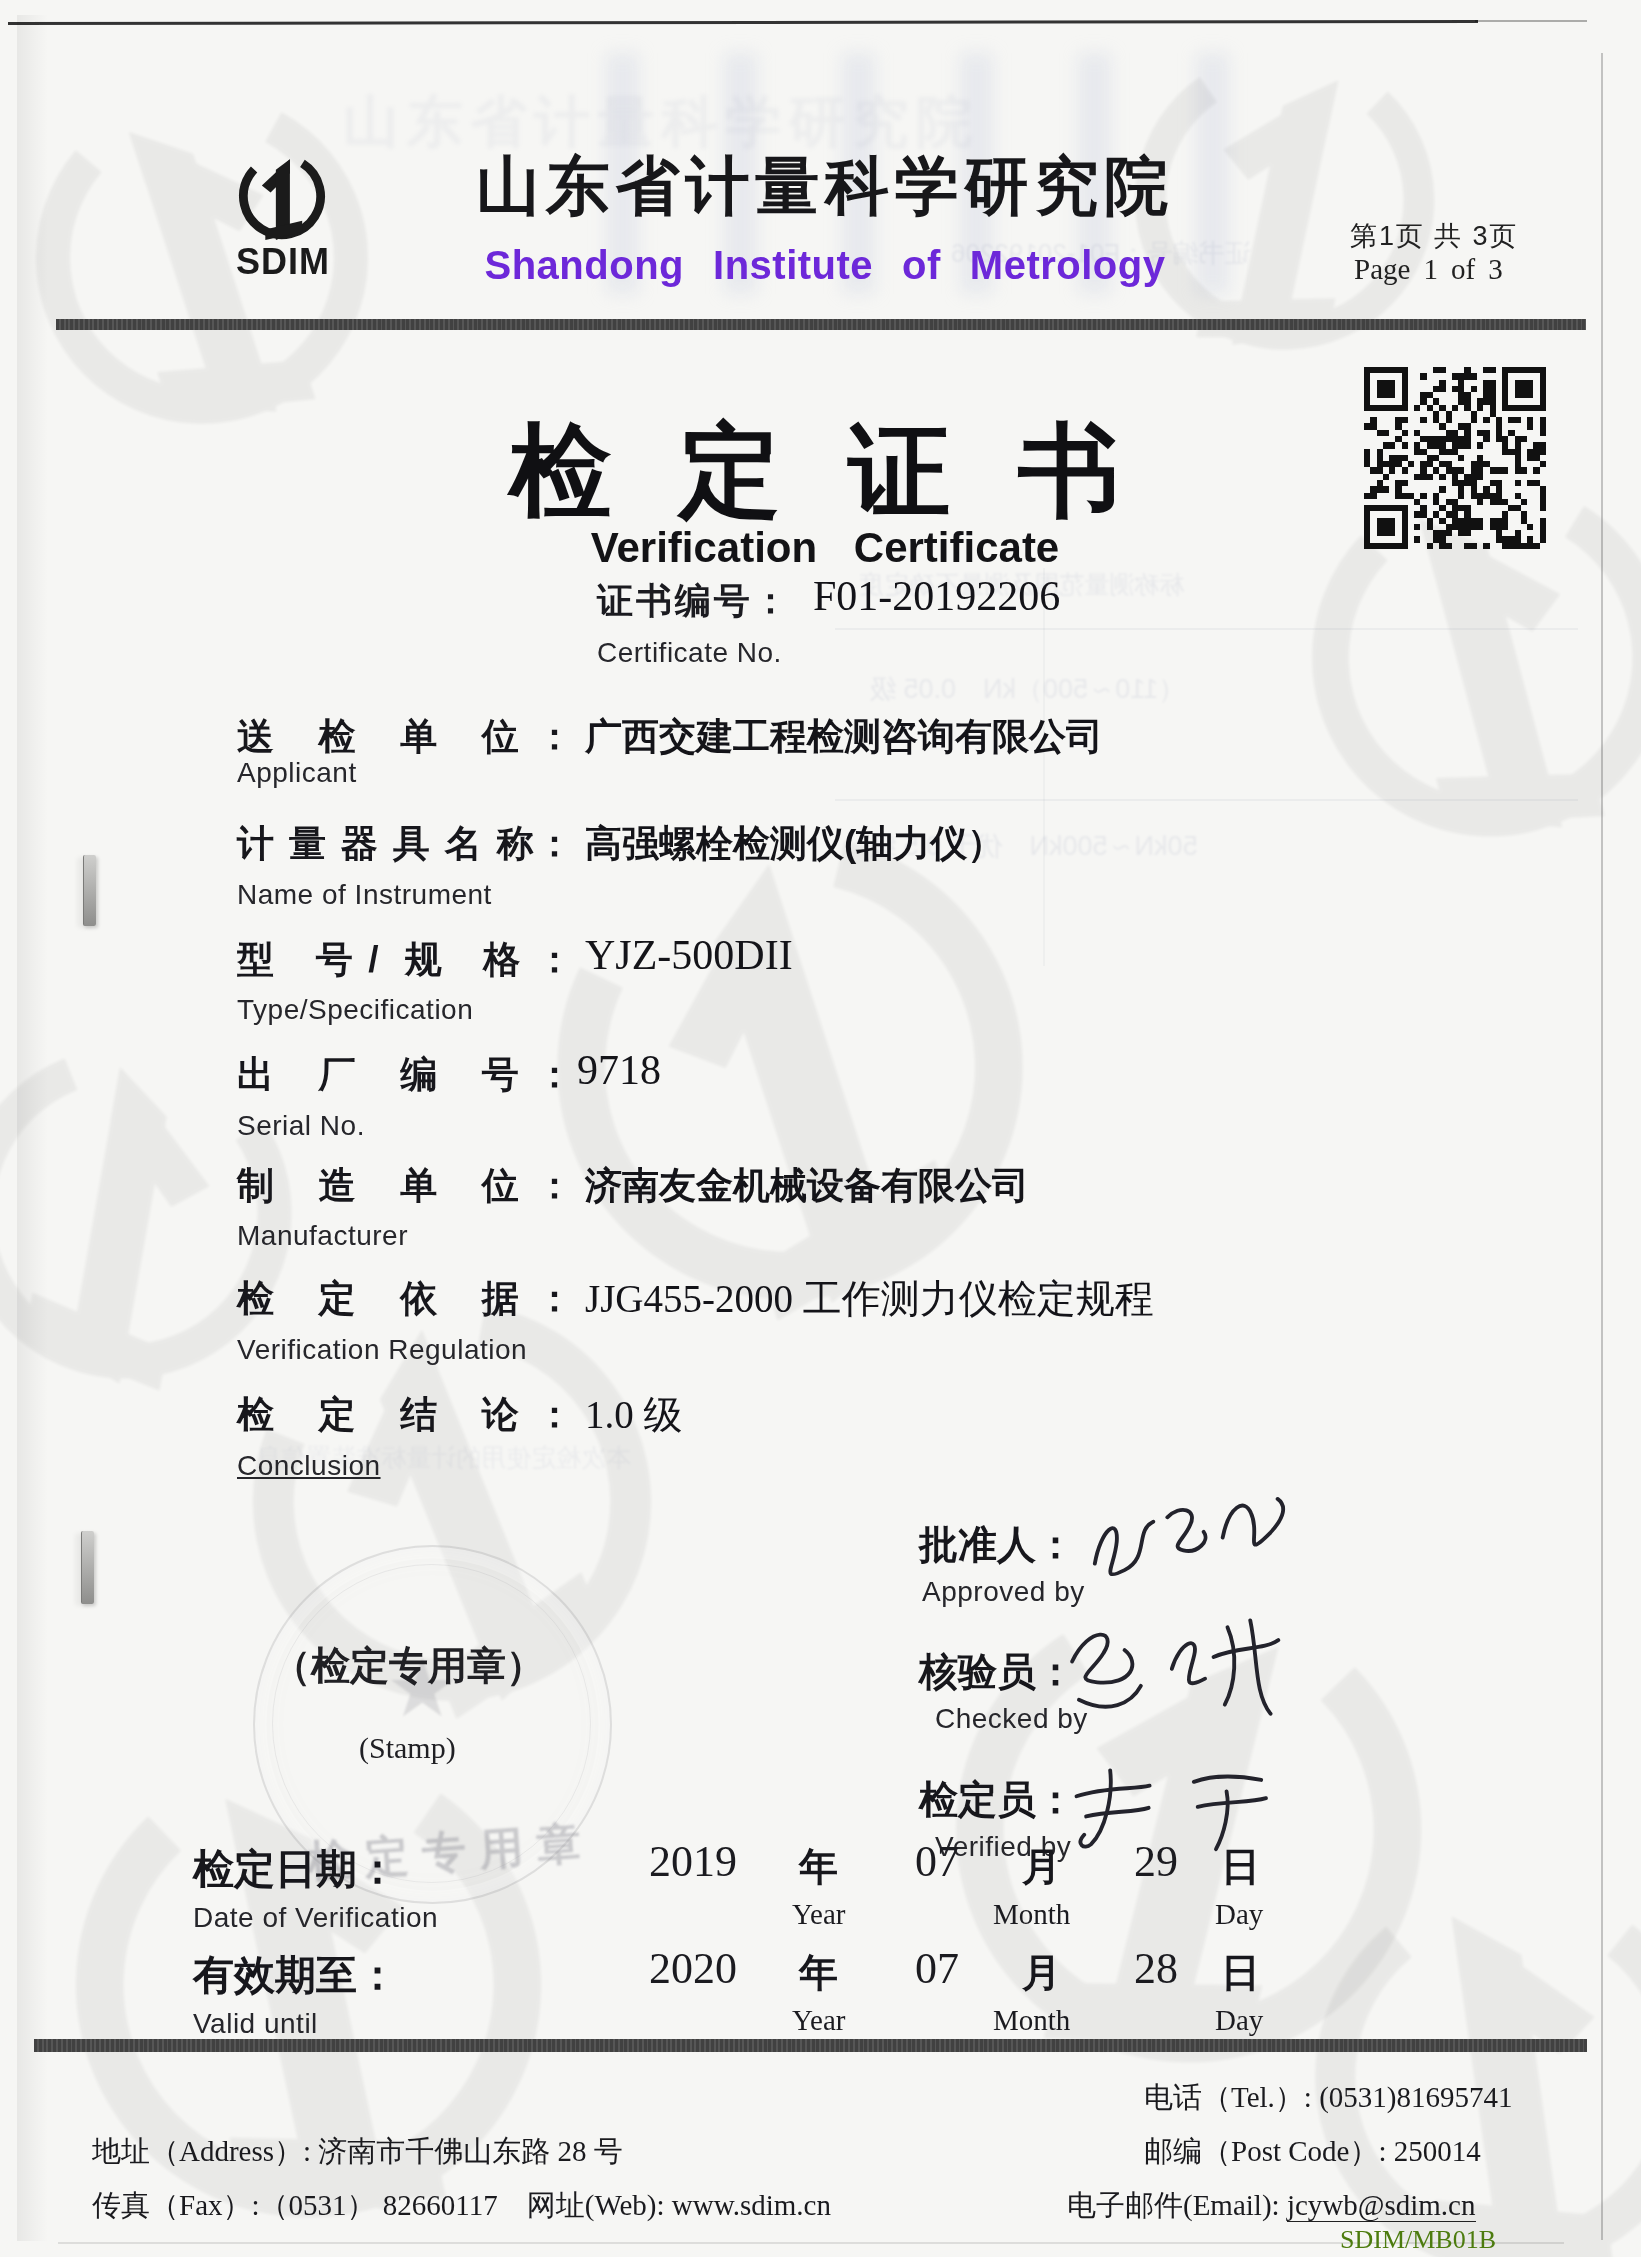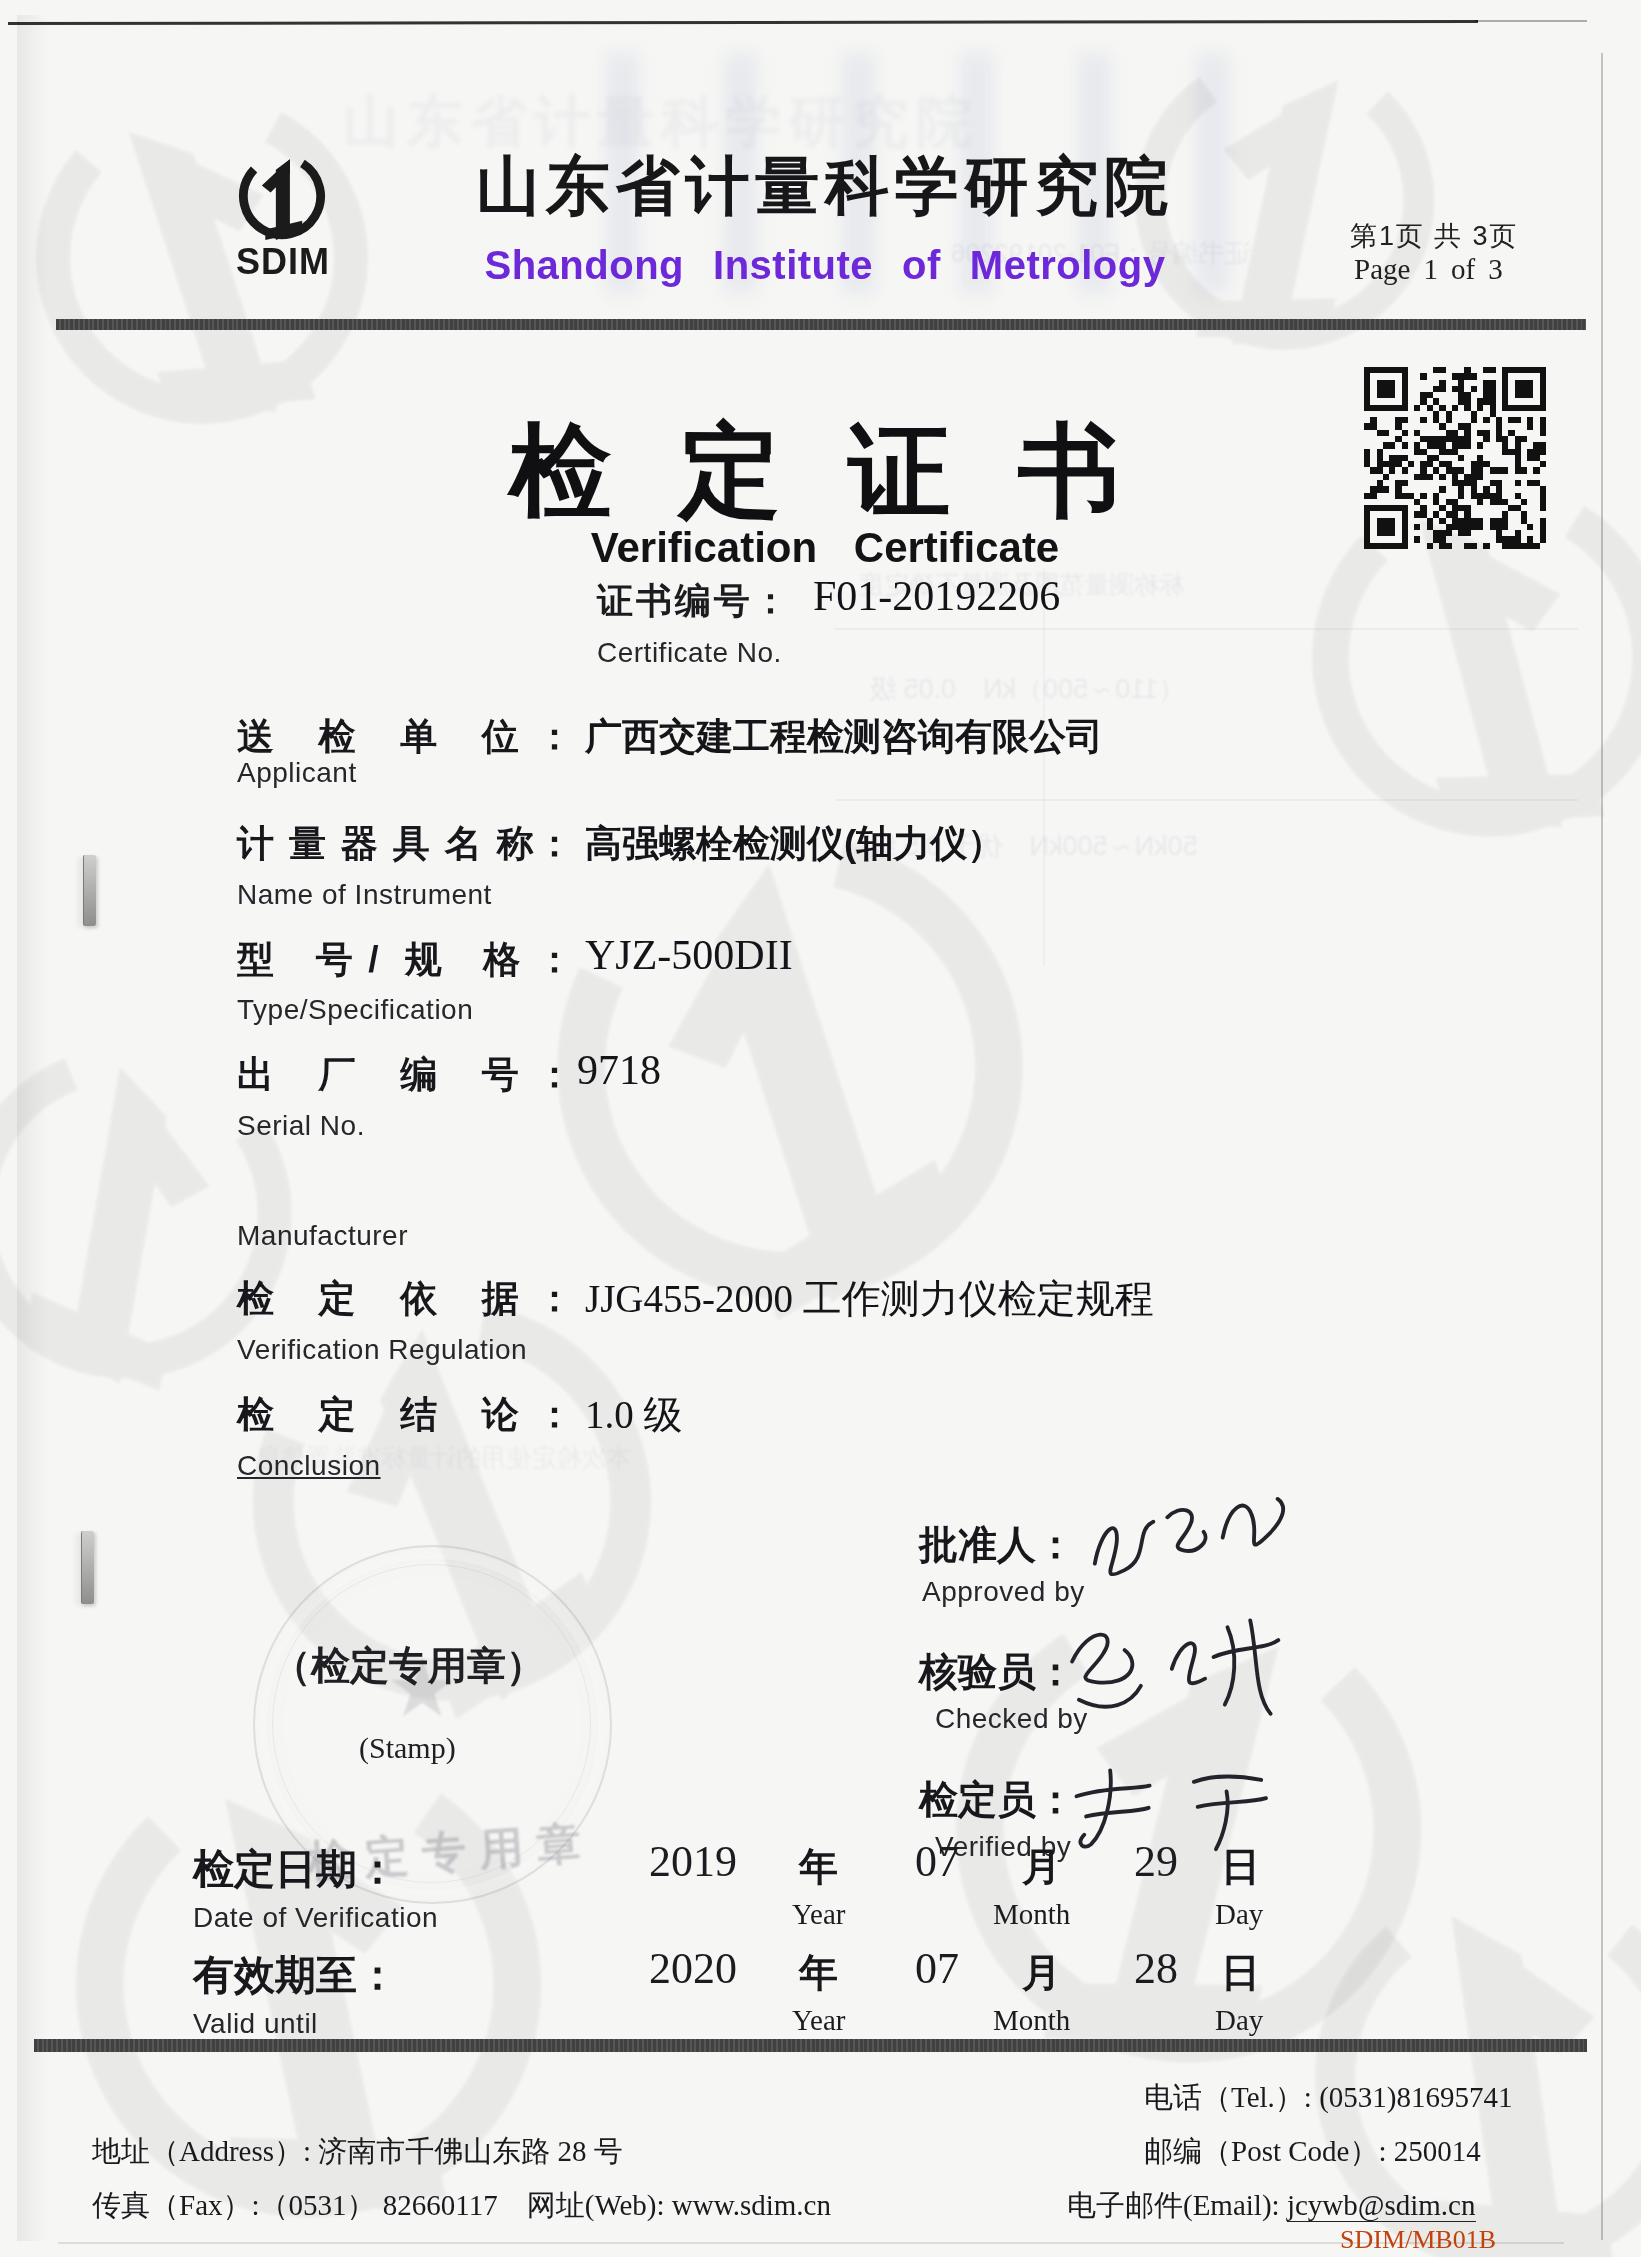--- a/index.html
+++ b/index.html
@@ -529,20 +529,24 @@
     <span class="val latin" style="position:absolute;left:348px;top:-3.9px;white-space:nowrap;">YJZ-500DII</span>
   </div>
   <div class="abs en" style="left:237px;top:994px;">Type/Specification</div>
 
   <div class="abs" style="left:237px;top:1050px;">
     <span class="lblj">出 厂 编 号：</span>
     <span class="val latin" style="position:absolute;left:340px;top:-3.9px;white-space:nowrap;">9718</span>
   </div>
   <div class="abs en" style="left:237px;top:1110px;">Serial No.</div>
 
+  <div class="abs" style="left:237px;top:1161px;">
+    <span class="lblj">制 造 单 位：</span>
+    <span class="val" style="position:absolute;left:348px;top:0;white-space:nowrap;">济南友金机械设备有限公司</span>
+  </div>
   <div class="abs en" style="left:237px;top:1220px;">Manufacturer</div>
 
   <div class="abs" style="left:237px;top:1274px;">
     <span class="lblj">检 定 依 据：</span>
     <span class="val latin" style="position:absolute;left:348px;top:-1.9px;white-space:nowrap;font-size:39px;">JJG455-2000 工作测力仪检定规程</span>
   </div>
   <div class="abs en" style="left:237px;top:1334px;">Verification Regulation</div>
 
   <div class="abs" style="left:237px;top:1390px;">
     <span class="lblj">检 定 结 论：</span>
@@ -616,16 +620,16 @@
 
   <div class="abs rule" style="left:34px;top:2039px;width:1553px;height:12.6px;"></div>
 
   <div class="abs serif" style="left:1144px;top:2078px;font-size:29px;color:#1a1a1e;">电话（Tel.）: (0531)81695741</div>
   <div class="abs serif" style="left:92px;top:2132px;font-size:29px;color:#1a1a1e;">地址（Address）: 济南市千佛山东路 28 号</div>
   <div class="abs serif" style="left:1144px;top:2132px;font-size:29px;color:#1a1a1e;">邮编（Post Code）: 250014</div>
   <div class="abs serif" style="left:92px;top:2186px;font-size:29px;color:#1a1a1e;">传真（Fax）:（0531） 82660117　网址(Web):  www.sdim.cn</div>
   <div class="abs serif" style="left:1067px;top:2186px;font-size:29px;color:#1a1a1e;">
     <span>电子邮件(Email): </span><span style="border-bottom:1.9px solid #222;">jcywb@sdim.cn</span>
   </div>
-  <div class="abs serif" style="left:1340px;top:2225px;font-size:26px;color:#c2410c;">SDIM/MB01B</div>
+  <div class="abs serif" style="left:1340px;top:2225px;font-size:26px;color:#4d7c0f;">SDIM/MB01B</div>
 
 </div>
 
 
 </body></html>

